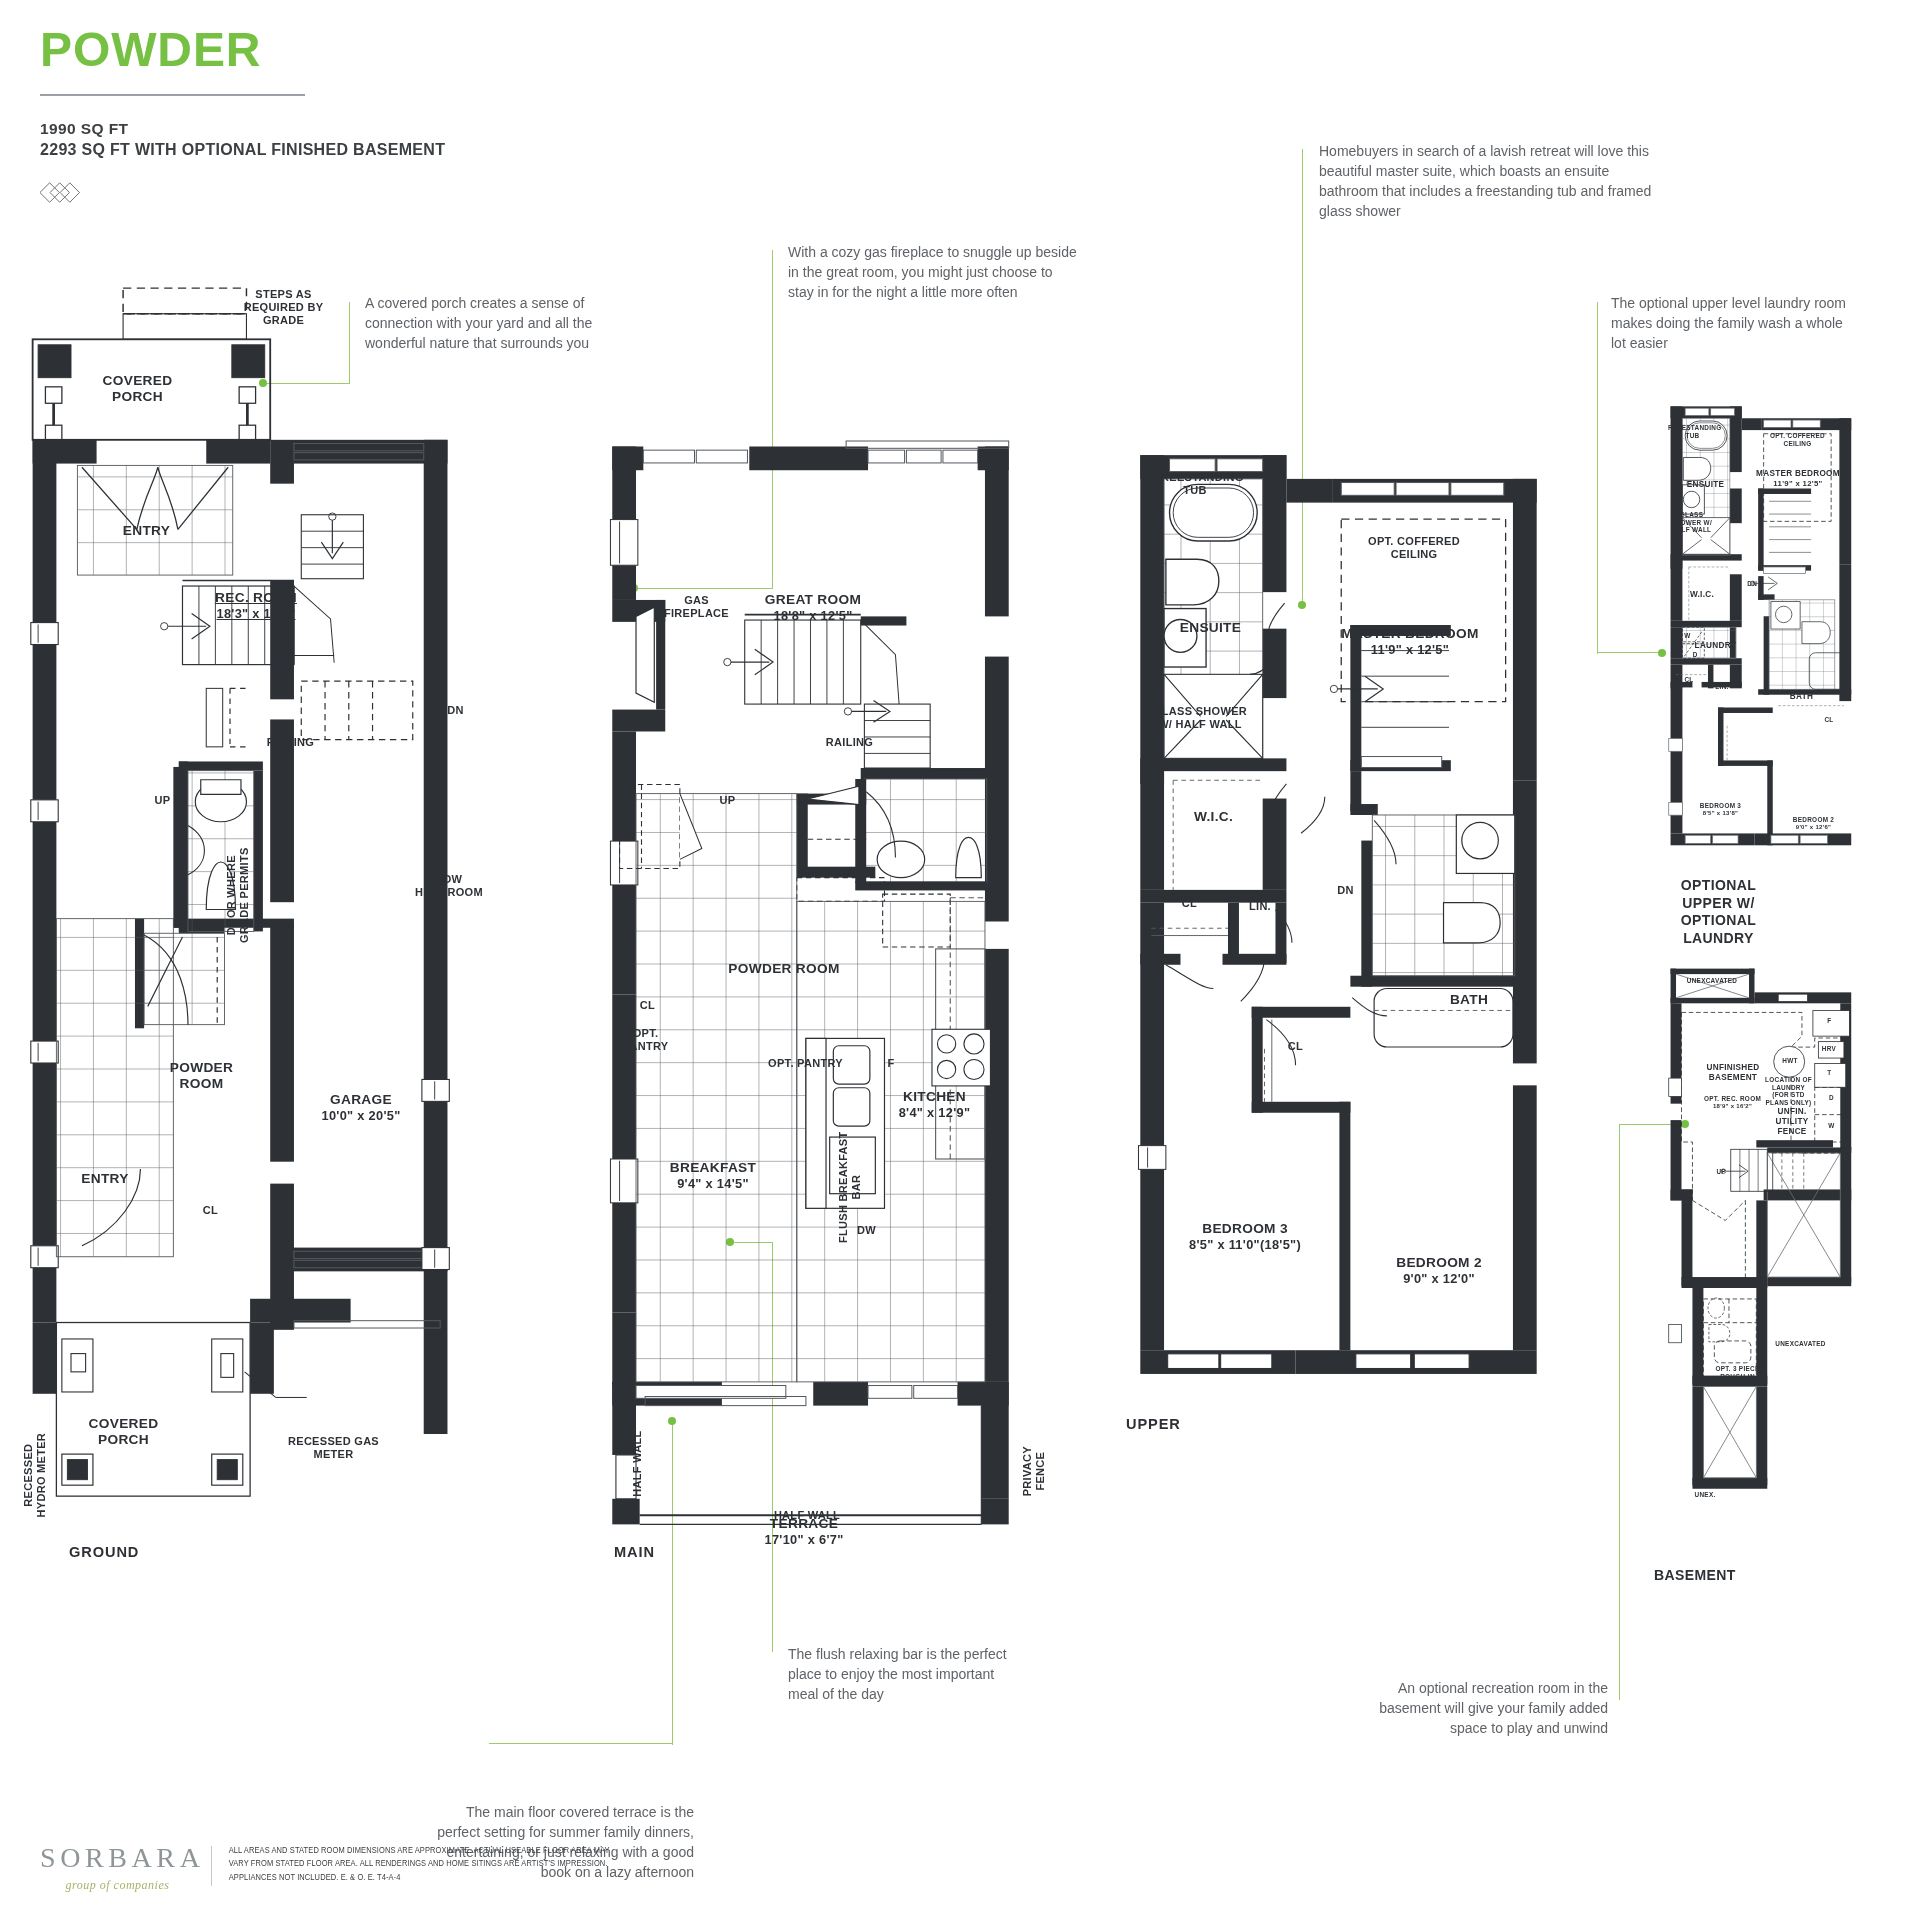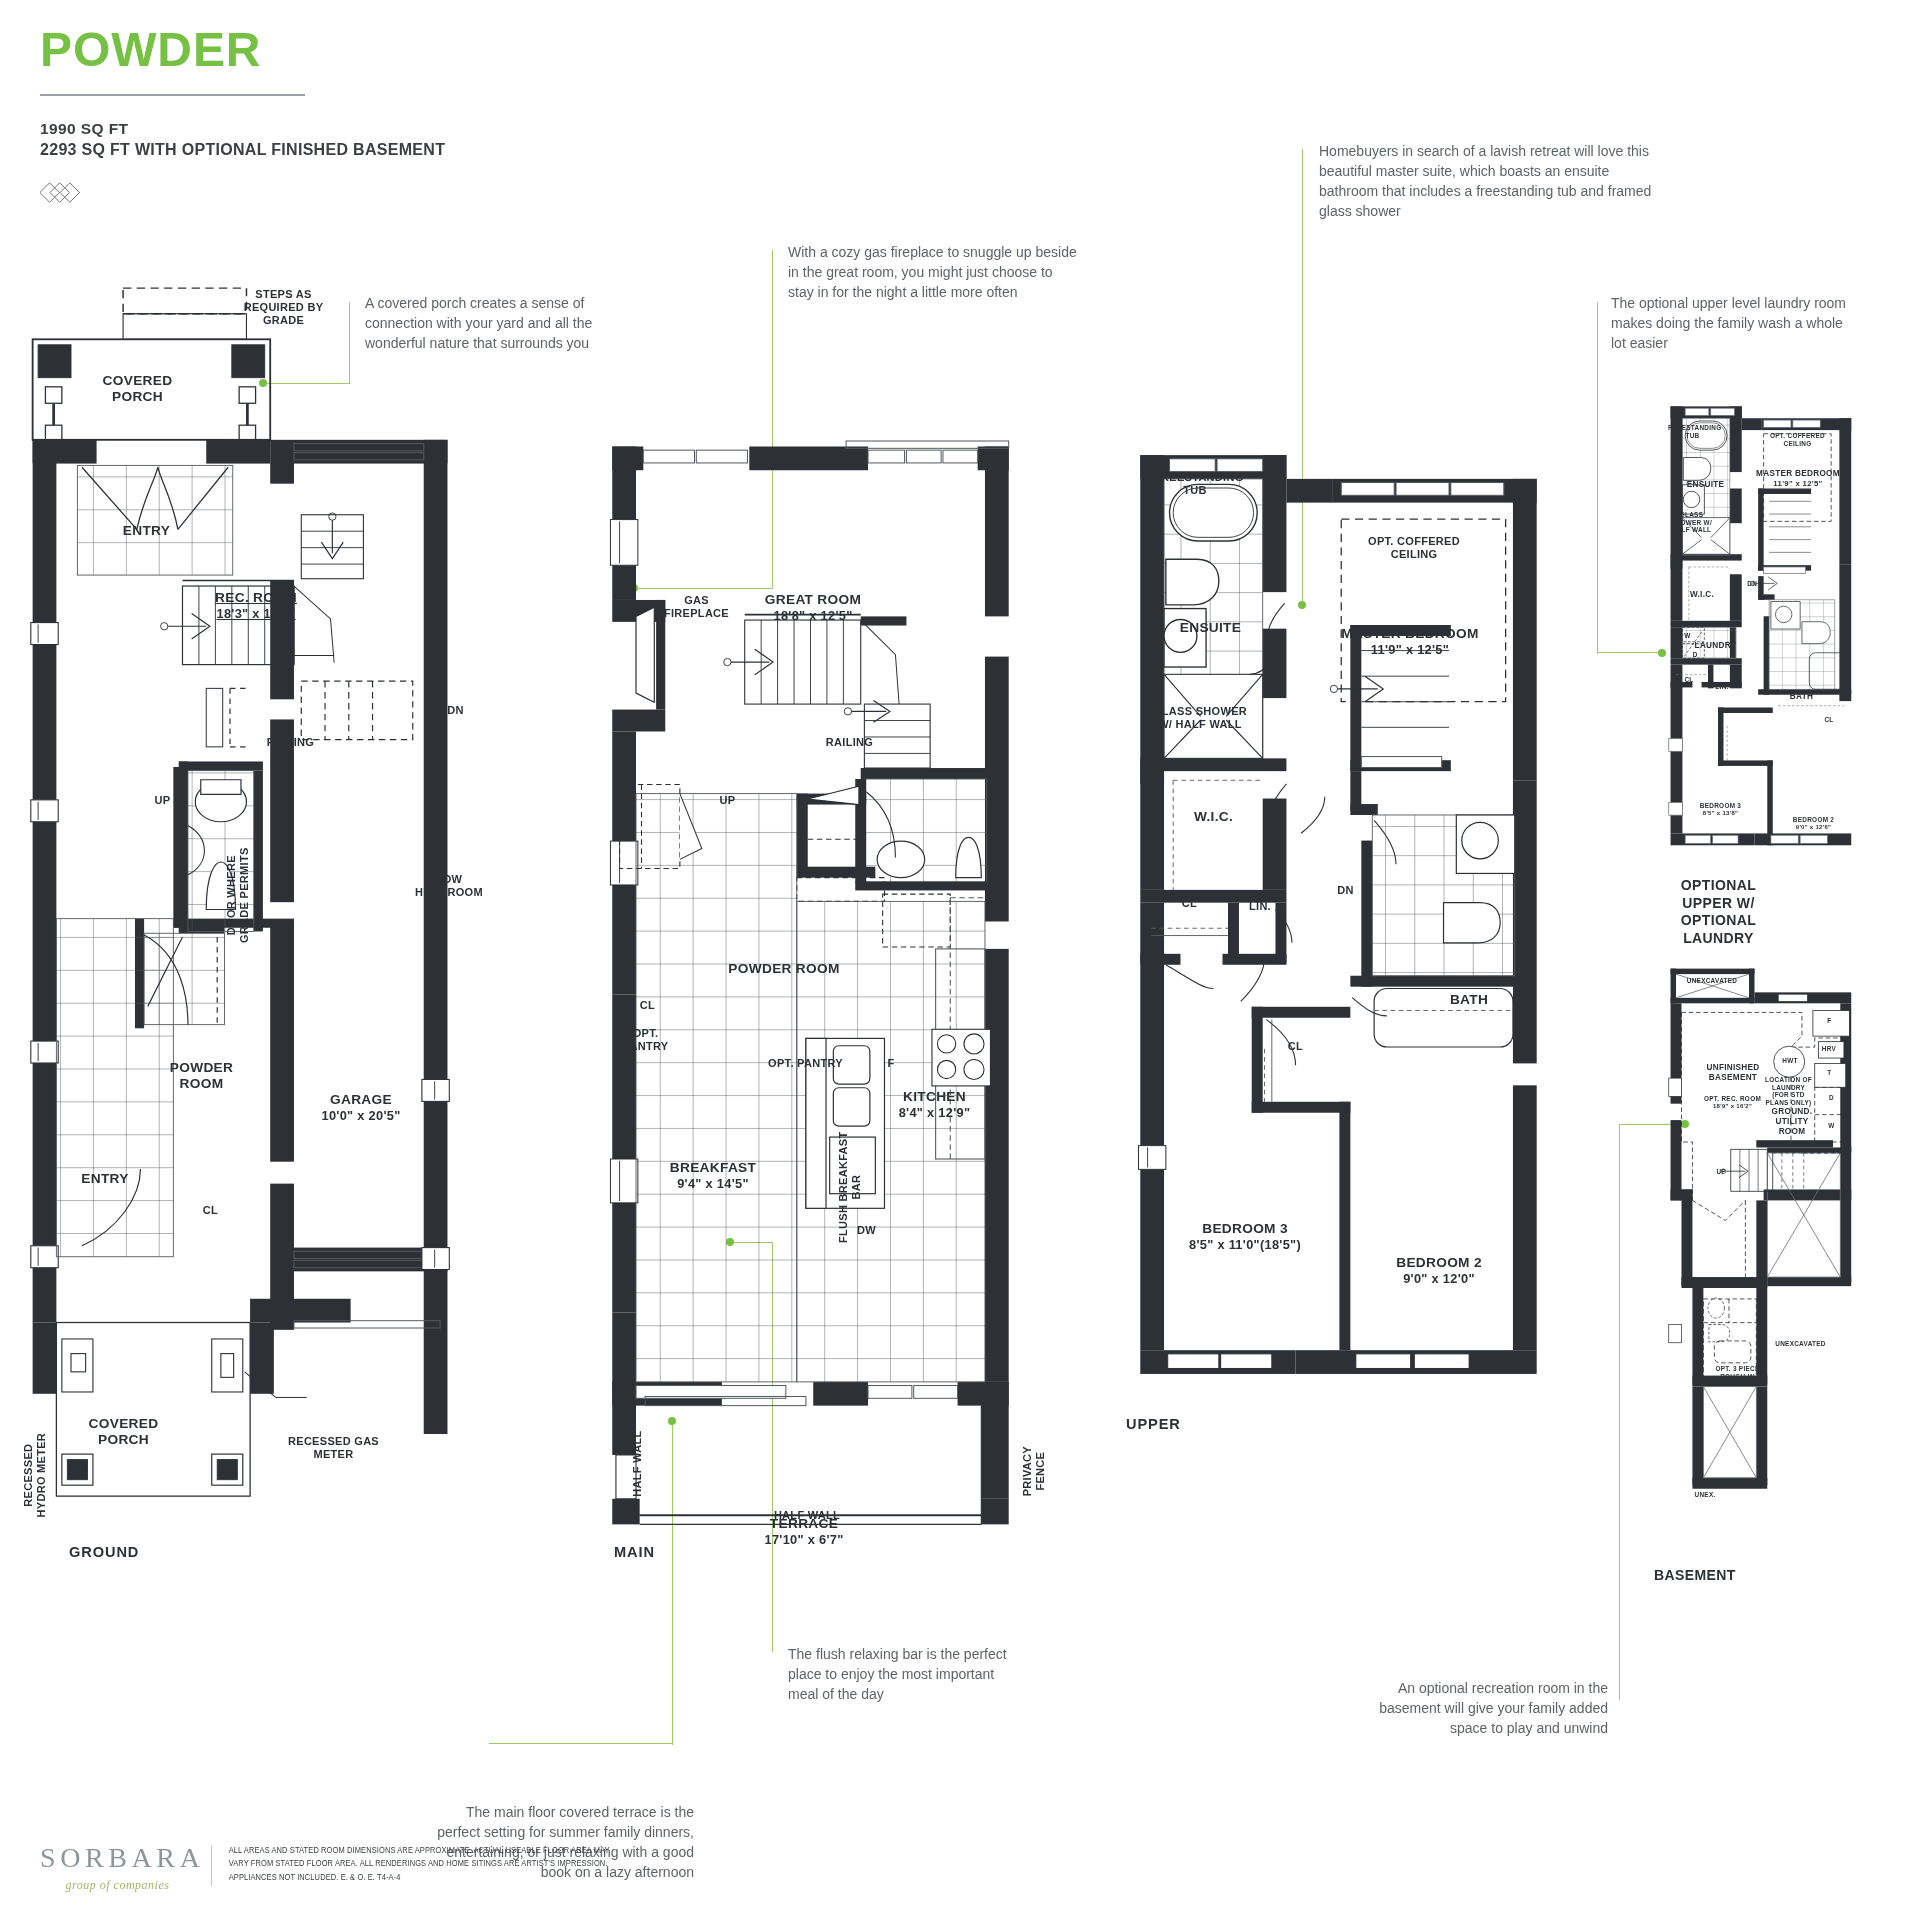--- a/index.html
+++ b/index.html
@@ -1008,21 +1008,21 @@
   <span class="n">OPT. REC. ROOM</span>
   <span class="d">18'9" x 16'2"</span>
 </div>
 <div class="rm tiny" style="left:1778px;top:1057px;width:24px;">
   <span class="n">HWT</span>
 </div>
 <div class="rm tiny" style="left:1764px;top:1076px;width:49px;">
   <span class="n">LOCATION OF LAUNDRY (FOR STD PLANS ONLY)</span>
 </div>
 <div class="rm xs" style="left:1768px;top:1107px;width:48px;">
-  <span class="n">GROUND. UTILITY ROOM</span>
+  <span class="n">UNFIN. UTILITY FENCE</span>
 </div>
 <div class="rm tiny" style="left:1822px;top:1017px;width:14.6px;">
   <span class="n">F</span>
 </div>
 <div class="rm tiny" style="left:1818px;top:1045px;width:22px;">
   <span class="n">HRV</span>
 </div>
 <div class="rm tiny" style="left:1823px;top:1069px;width:12.8px;">
   <span class="n">T</span>
 </div>

